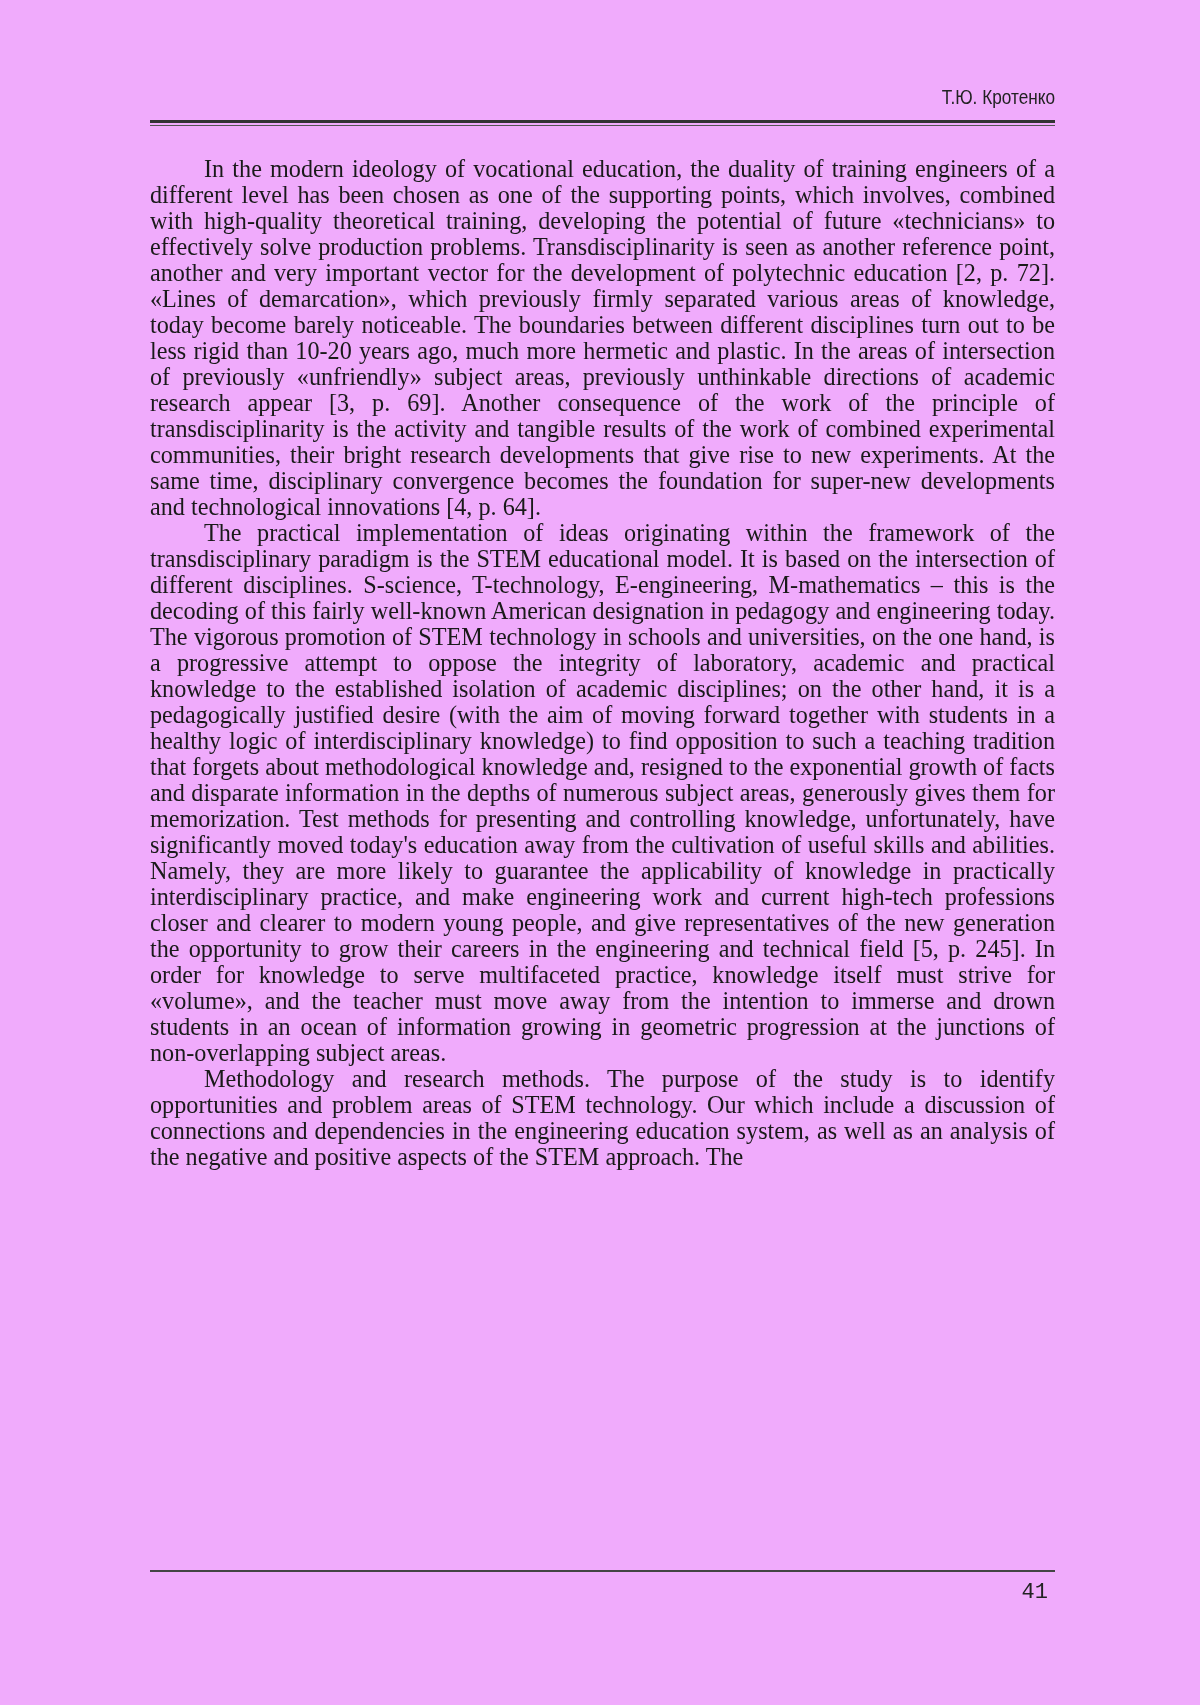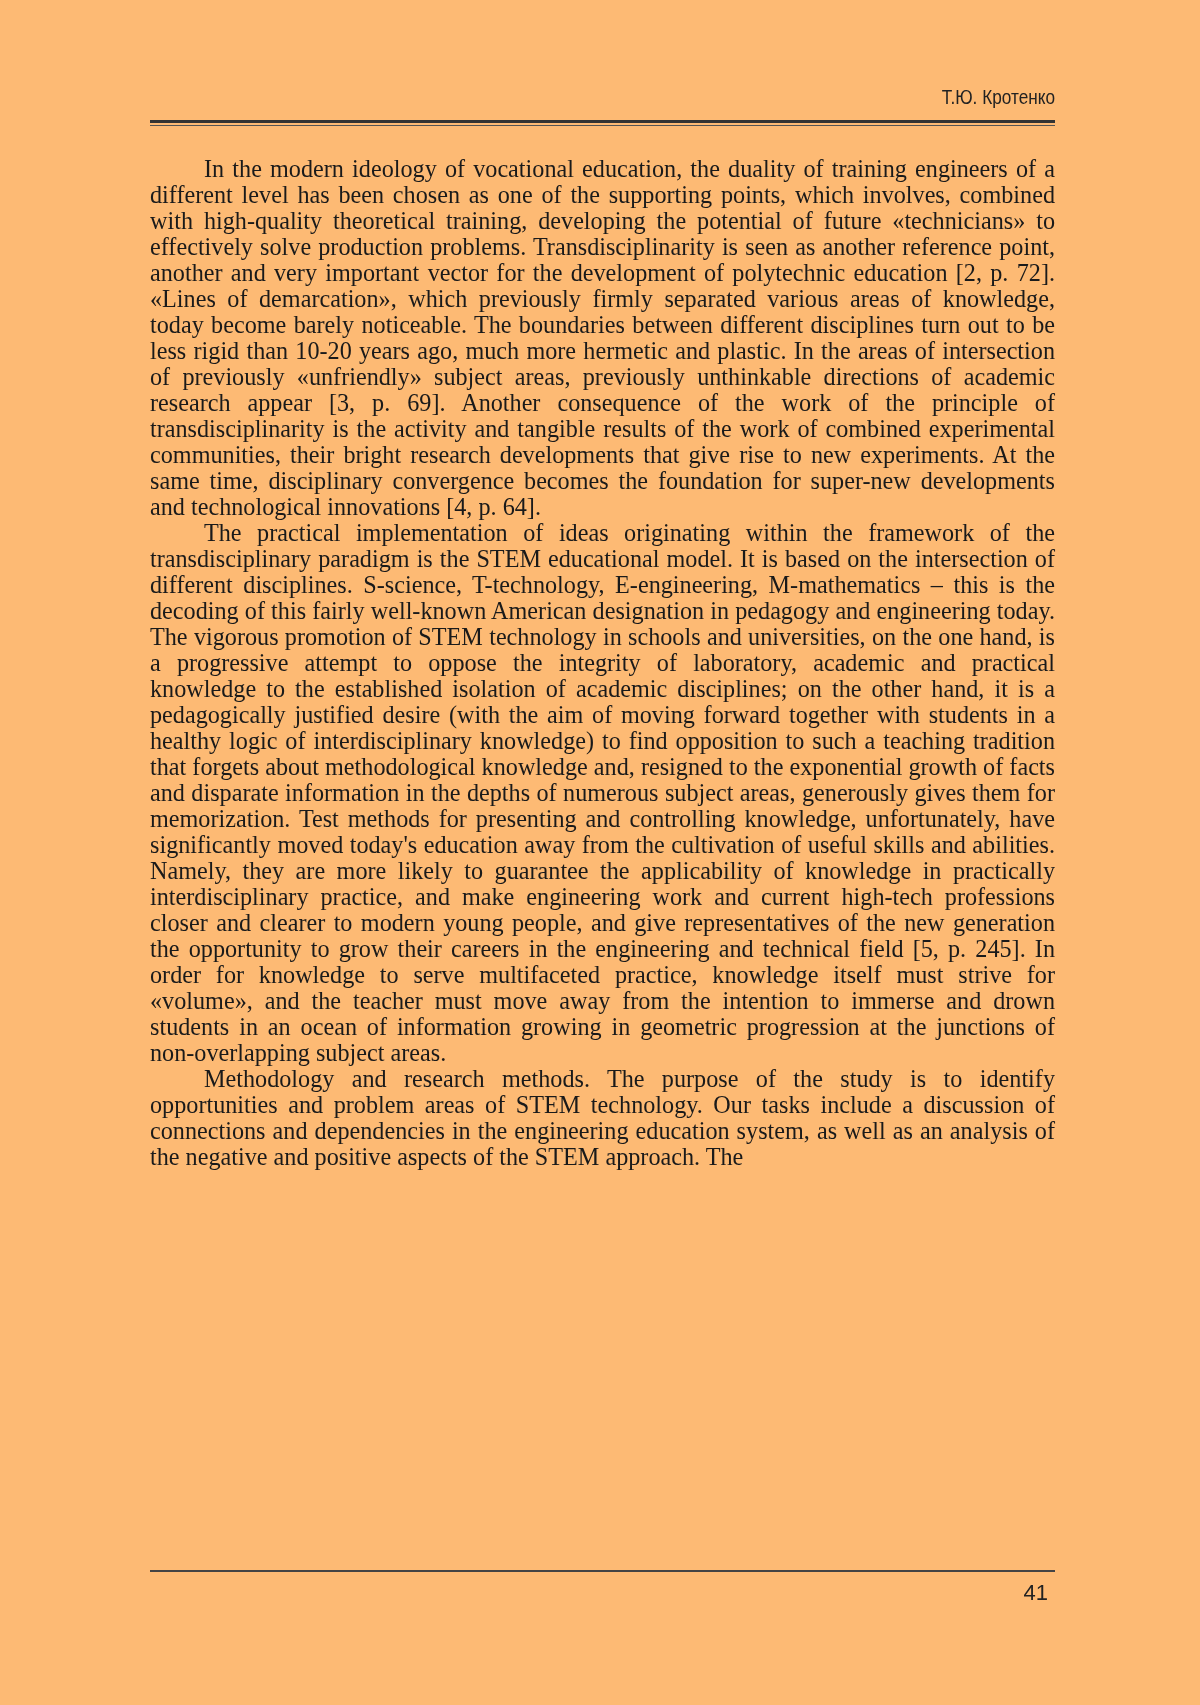--- a/index.html
+++ b/index.html
@@ -1,52 +1,52 @@
 <!DOCTYPE html>
 <html><head>
   <meta charset="utf-8">
   <style>
     html, body { margin: 0; padding: 0; background: #ffffff; }
     body { width: 1200px; height: 1705px; position: relative; overflow: hidden; }
-    .page { position: absolute; left: 0; top: 0; width: 1200px; height: 1705px; background: #fdba74; }
+    .page { position: absolute; left: 0; top: 0; width: 1200px; height: 1705px; background: #f0abfc; }
     .running-head {
       position: absolute; left: 150px; top: 86px; width: 905px; text-align: right;
       font-family: "Liberation Sans", sans-serif; font-size: 20px; color: #222;
       transform: scaleX(0.86); transform-origin: right center;
     }
     .head-rule-thick { position: absolute; left: 150px; top: 120px; width: 905px; height: 3px; background: #333; }
     .head-rule-thin { position: absolute; left: 150px; top: 125px; width: 905px; height: 1px; background: #555; }
     .body-text {
       position: absolute; left: 150px; top: 156px; width: 905px;
       font-family: "Liberation Serif", serif; font-size: 24.2px; line-height: 26px; color: #1a1a1a;
       text-align: justify; hyphens: manual;
     }
     .body-text p { margin: 0; text-indent: 54px; }
     .body-text strong { font-weight: normal; }
     .foot-rule { position: absolute; left: 150px; top: 1570px; width: 905px; height: 2px; background: #444; }
     .page-number {
       position: absolute; left: 150px; top: 1580px; width: 898px; text-align: right;
-      font-family: Liberation Sans, sans-serif; font-size: 22px; color: #222;
+      font-family: Liberation Mono, monospace; font-size: 22px; color: #222;
     }
   </style>
 </head>
 <body>
 
 <div class="page">
   <div class="running-head">Т.Ю. Кротенко</div>
   <div class="head-rule-thick"></div>
   <div class="head-rule-thin"></div>
 
   <div class="body-text">
     <p>
       <span>In the modern ideology of vocational education, the duality of training engineers of a different level has been chosen as one of the supporting points, which involves, combined with high-quality theoretical training, developing the potential of future «technicians» to effectively solve production problems. Transdisciplinarity is seen as another reference point, another and very important vector for the development of polytechnic education [2, p. 72]. «Lines of demarcation», which previously firmly separated various areas of knowledge, today become barely noticeable. The bounda­ries between different disciplines turn out to be less rigid than 10-20 years ago, much more hermetic and plastic. In the areas of intersection of previously «unfriendly» sub­ject areas, previously unthinkable directions of academic research appear [3, p. 69]. Another consequence of the work of the principle of transdisciplinarity is the activity and tangible results of the work of combined experimental communities, their bright research developments that give rise to new experiments. At the same time, discipli­nary convergence becomes the foundation for super-new developments and techno­logical innovations [4, p. 64].</span>
     </p>
     <p>
       <span>The practical implementation of ideas originating within the framework of the transdisciplinary paradigm is the STEM educational model. It is based on the inter­section of different disciplines. S-science, T-technology, E-engineering, M-mathe­matics – this is the decoding of this fairly well-known American designation in peda­gogy and engineering today. The vigorous promotion of STEM technology in schools and universities, on the one hand, is a progressive attempt to oppose the integrity of laboratory, academic and practical knowledge to the established isolation of academic disciplines; on the other hand, it is a pedagogically justified desire (with the aim of moving forward together with students in a healthy logic of interdisciplinary knowledge) to find opposition to such a teaching tradition that forgets about method­ological knowledge and, resigned to the exponential growth of facts and disparate information in the depths of numerous subject areas, generously gives them for mem­orization. Test methods for presenting and controlling knowledge, unfortunately, have significantly moved today's education away from the cultivation of useful skills and abilities. Namely, they are more likely to guarantee the applicability of knowledge in practically interdisciplinary practice, and make engineering work and current high-tech professions closer and clearer to modern young people, and give representatives of the new generation the opportunity to grow their careers in the engineering and technical field [5, p. 245]. In order for knowledge to serve multifaceted practice, knowledge itself must strive for «volume», and the teacher must move away from the intention to immerse and drown students in an ocean of information growing in geo­metric progression at the junctions of non-overlapping subject areas.</span>
     </p>
     <p>
-      <strong>Methodology and research methods.</strong><span> The purpose of the study is to identify opportunities and problem areas of STEM technology. Our tasks include a discussion of connections and dependencies in the engineering education system, as well as an analysis of the negative and positive aspects of the STEM approach. The</span>
+      <strong>Methodology and research methods.</strong><span> The purpose of the study is to identify opportunities and problem areas of STEM technology. Our which include a discussion of connections and dependencies in the engineering education system, as well as an analysis of the negative and positive aspects of the STEM approach. The</span>
     </p>
   </div>
 
   <div class="foot-rule"></div>
   <div class="page-number">41</div>
 </div>
 
 </body></html>

